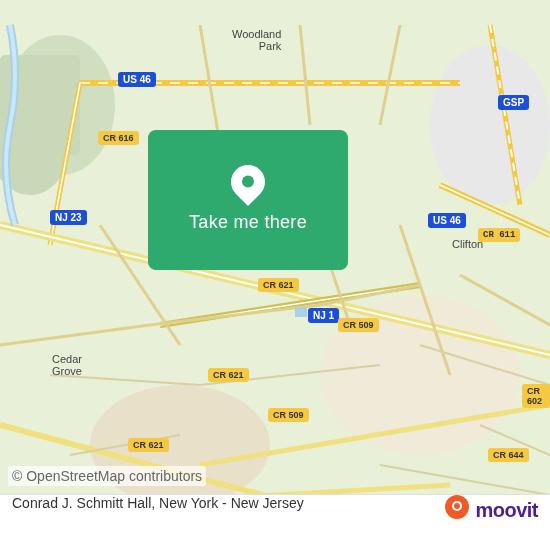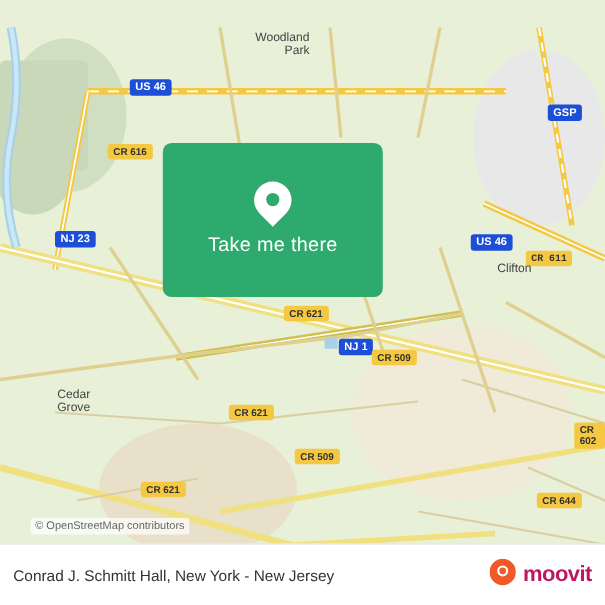--- a/index.html
+++ b/index.html
@@ -88,21 +88,21 @@
 
     
     .bottom-bar {
       position: absolute;
       bottom: 0;
       left: 0;
       width: 100%;
       height: 56px;
       background: white;
       display: flex;
-      align-items: center;
+      align-items: flex-start;
       justify-content: space-between;
       padding: 0 12px;
       z-index: 20;
       border-top: 1px solid #e0e0e0;
     }
 
     .location-title {
       font-size: 14px;
       color: #333;
       font-weight: 400;
@@ -110,36 +110,35 @@
 
     .moovit-logo {
       display: flex;
       align-items: center;
       gap: 6px;
     }
 
     .moovit-text {
       font-size: 20px;
       font-weight: bold;
-      color: #be185d;
+      color: #4c1d95;
       letter-spacing: -0.5px;
     }
 
     
     .copyright {
       position: absolute;
       bottom: 64px;
       left: 8px;
-      font-size: 10px;
+      font-size: 14px;
       color: #666;
       z-index: 15;
       background: rgba(255,255,255,0.7);
       padding: 2px 4px;
       border-radius: 2px;
-      margin-left: 20px;
     }
 
     
     .road-label {
       position: absolute;
       font-size: 10px;
       font-weight: bold;
       color: white;
       background: #1d4ed8;
       padding: 2px 5px;

